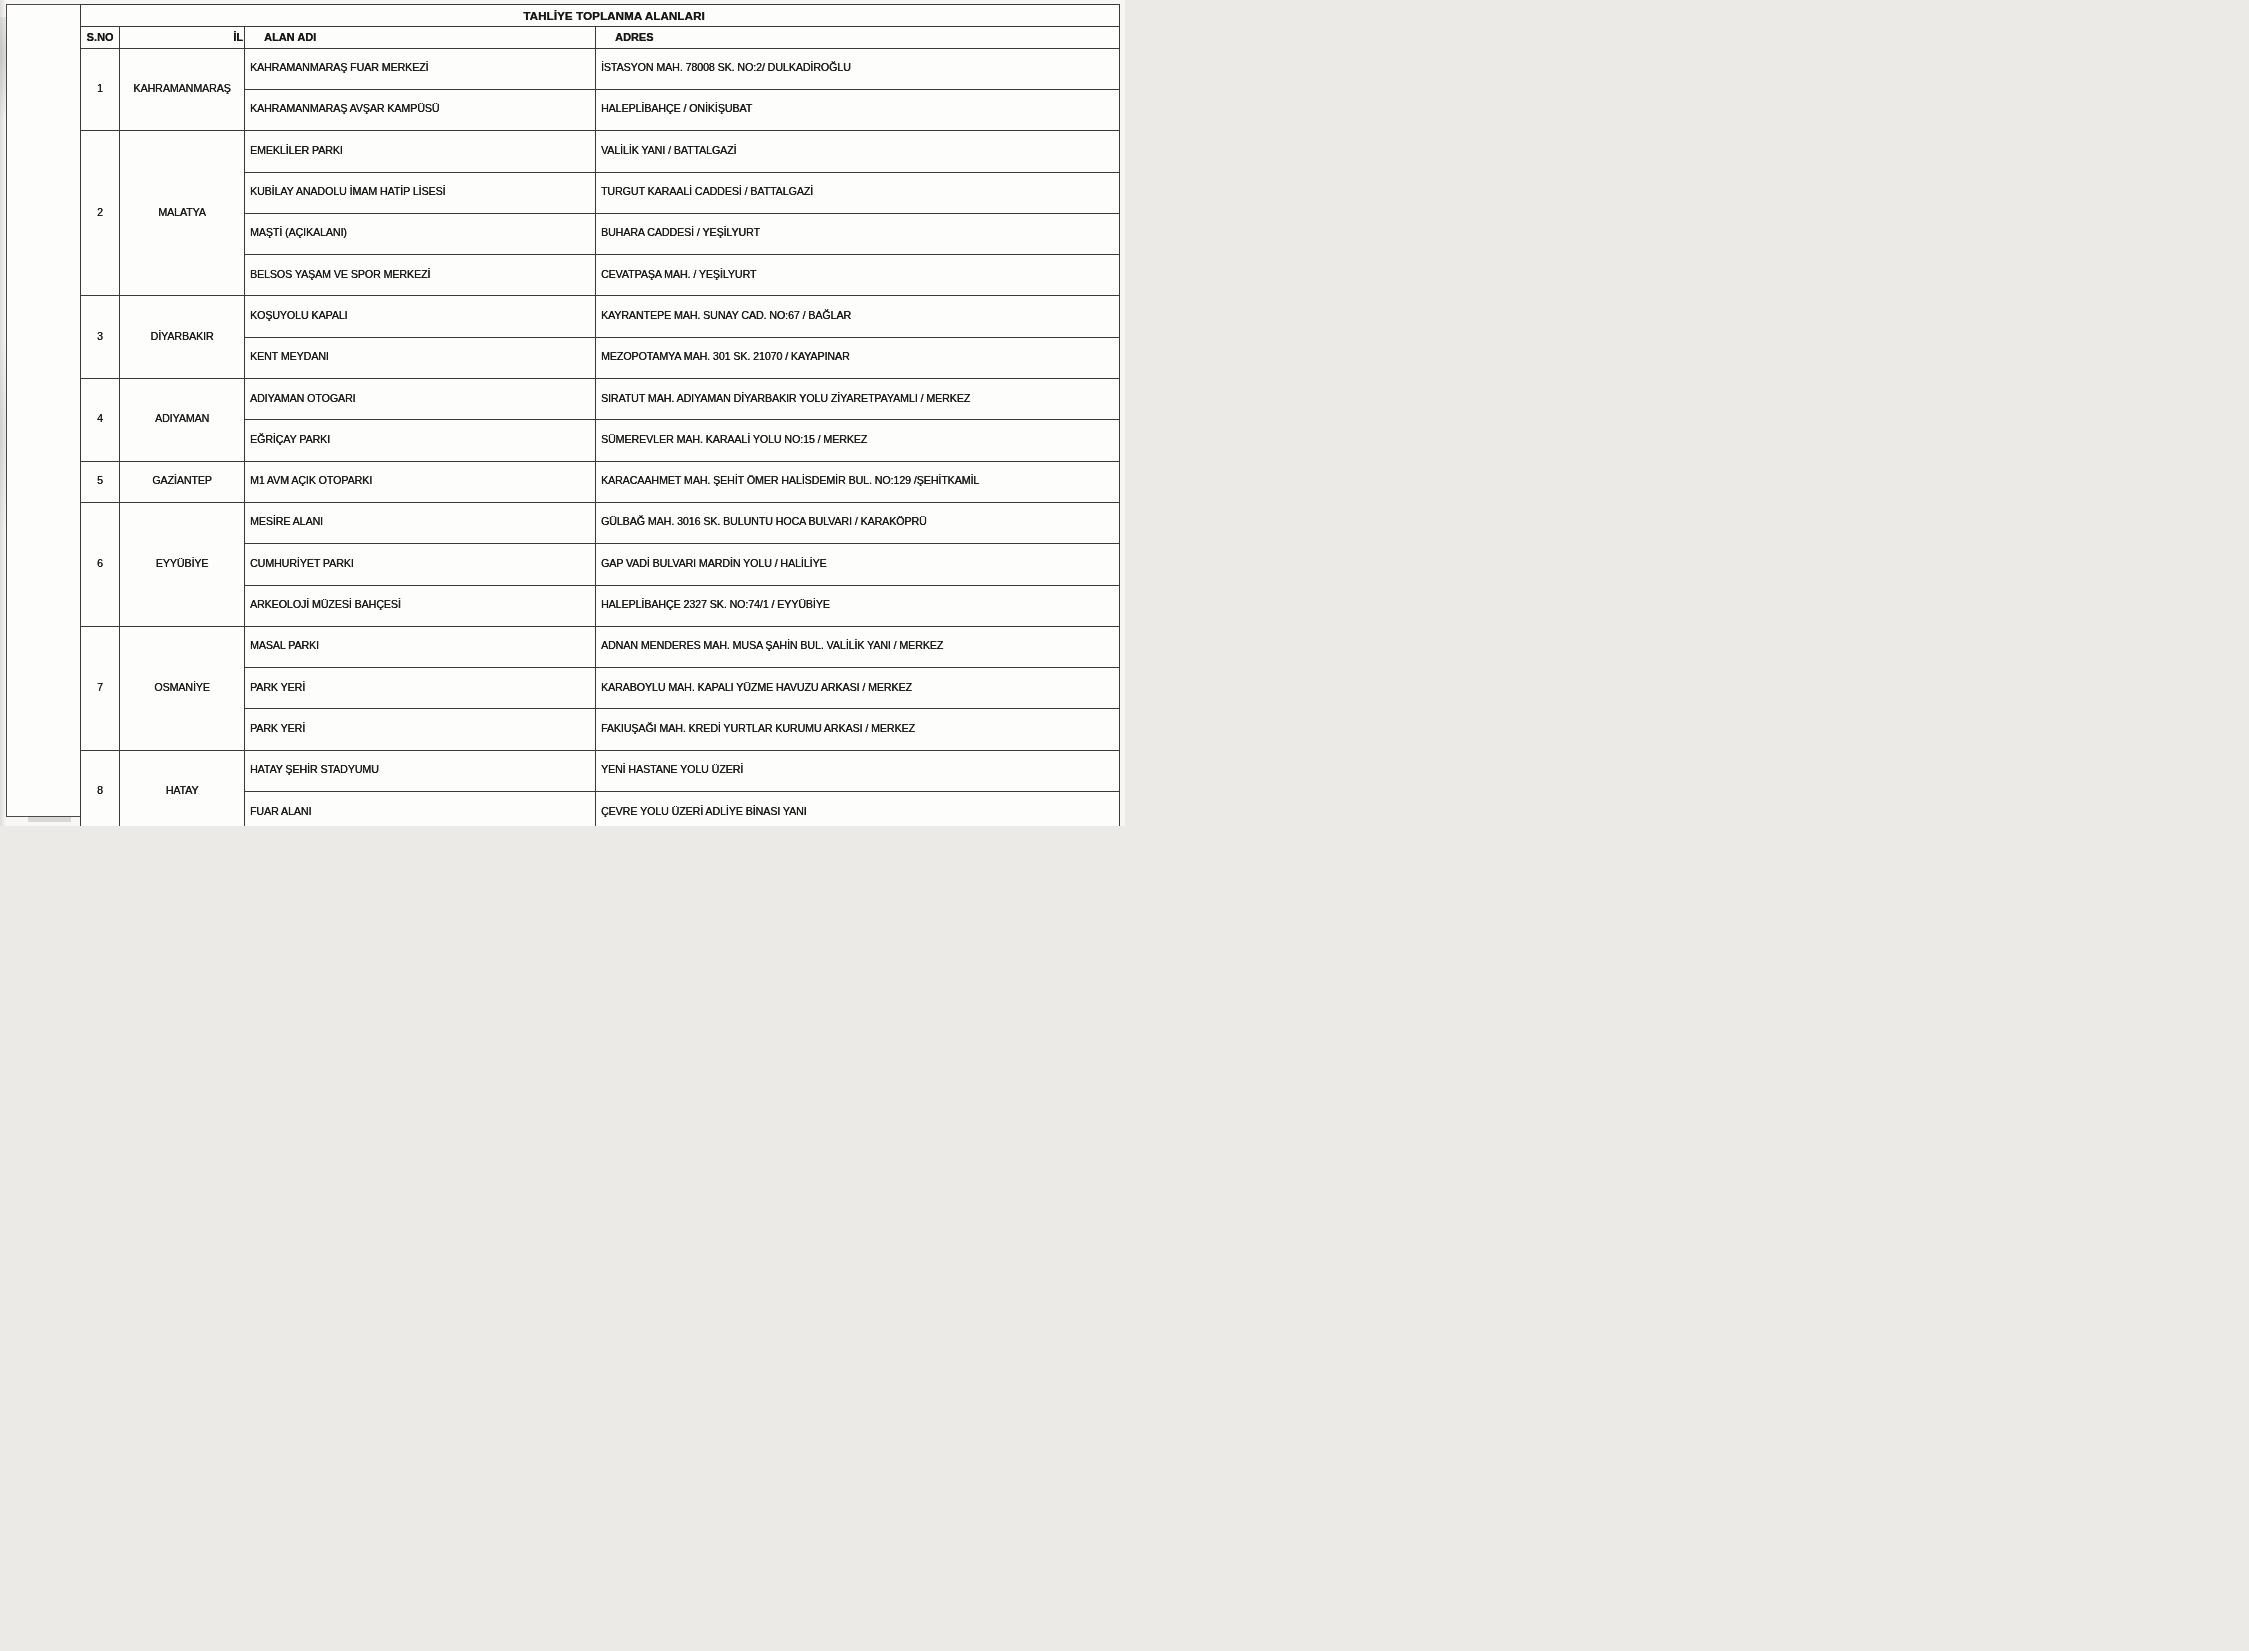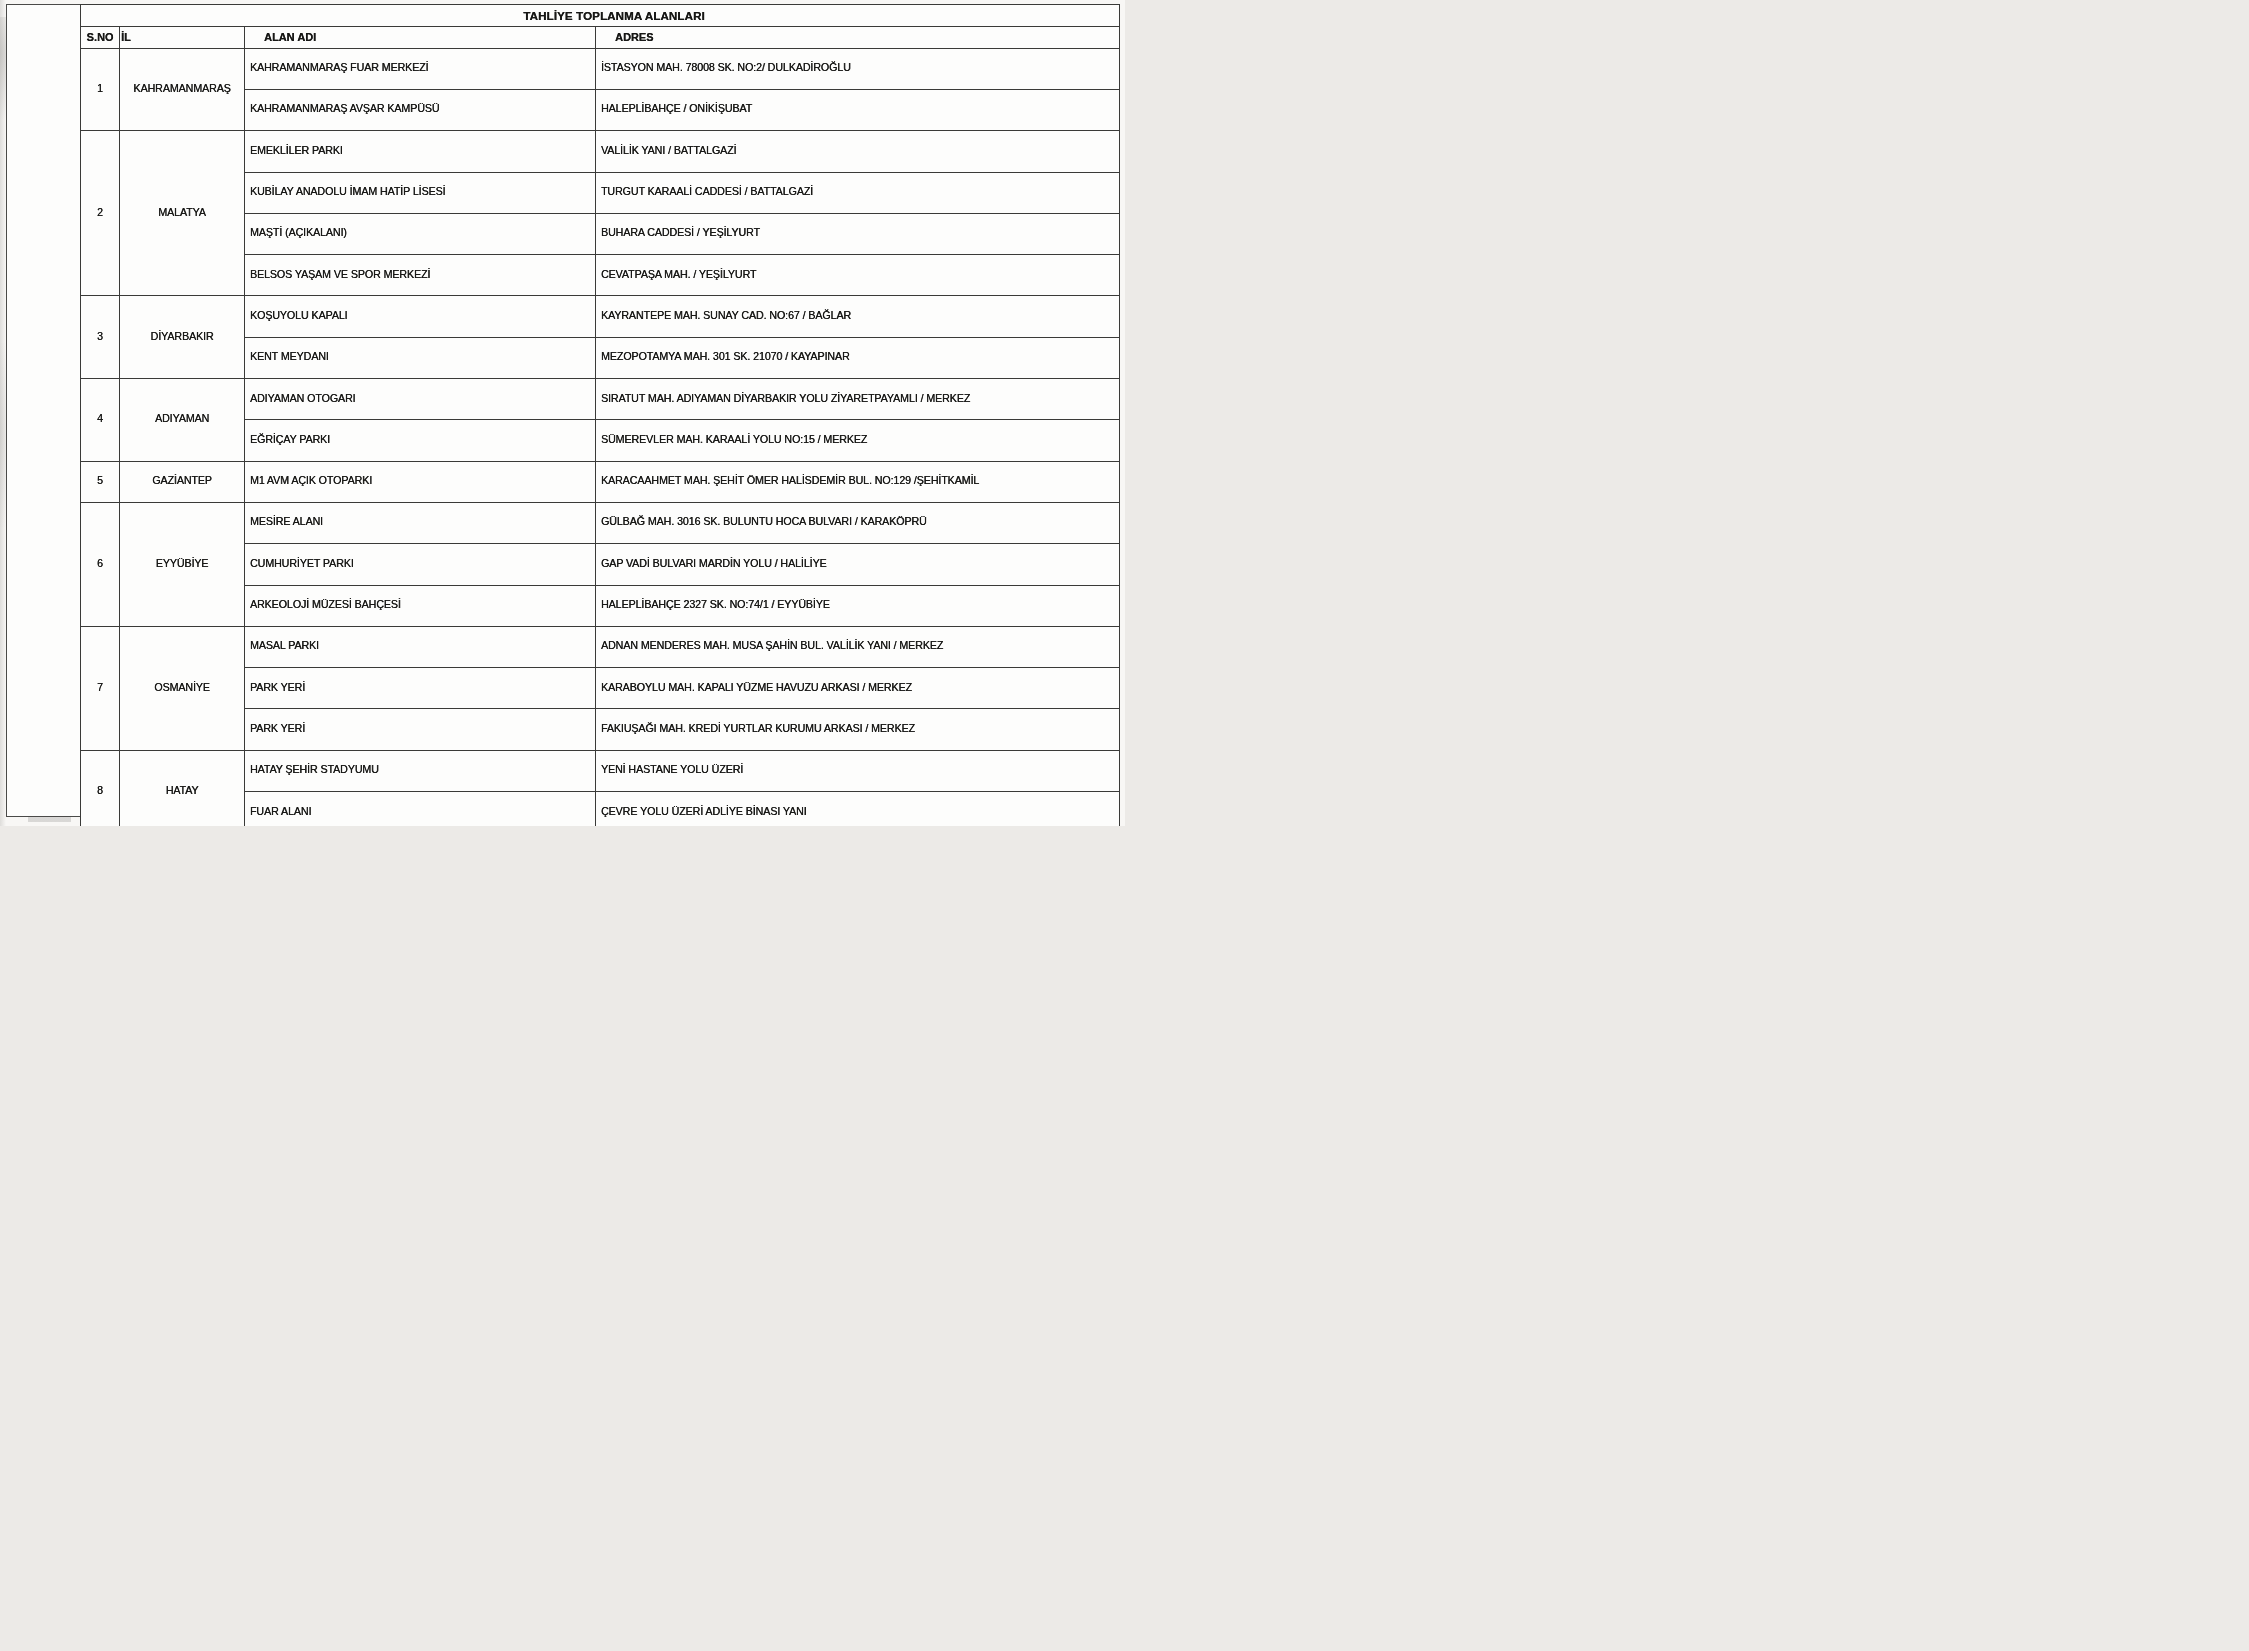--- a/index.html
+++ b/index.html
@@ -38,21 +38,21 @@
     font-size:11.6px;font-weight:700;letter-spacing:0.1px;
     text-shadow:0.2px 0 0 #181816;
     padding-left:29px;
   }
   tr.head th{
     height:18.4px;font-size:11px;font-weight:700;
     border-bottom-width:1.8px;
     text-shadow:0.2px 0 0 #181816;
   }
   tr.head th.h-sno{}
-  tr.head th.h-il{text-align:left;}
+  tr.head th.h-il{text-align:right;}
   tr.head th.h-alan, tr.head th.h-adres{text-align:left;padding-left:19px;}
   tr.data td{
     height:35px;font-size:10.7px;font-weight:400;
     letter-spacing:-0.1px;
     text-shadow:0.3px 0 0 #1c1c1a;
     padding-bottom:4.3px;
   }
   td.cell-no, td.cell-il{text-align:center;}
   td.cell-name, td.cell-adres{text-align:left;padding-left:4.9px;padding-right:9px;white-space:nowrap;}
   tr.gstart td{border-top-width:1.8px;border-top-color:#2c2c2a;}

